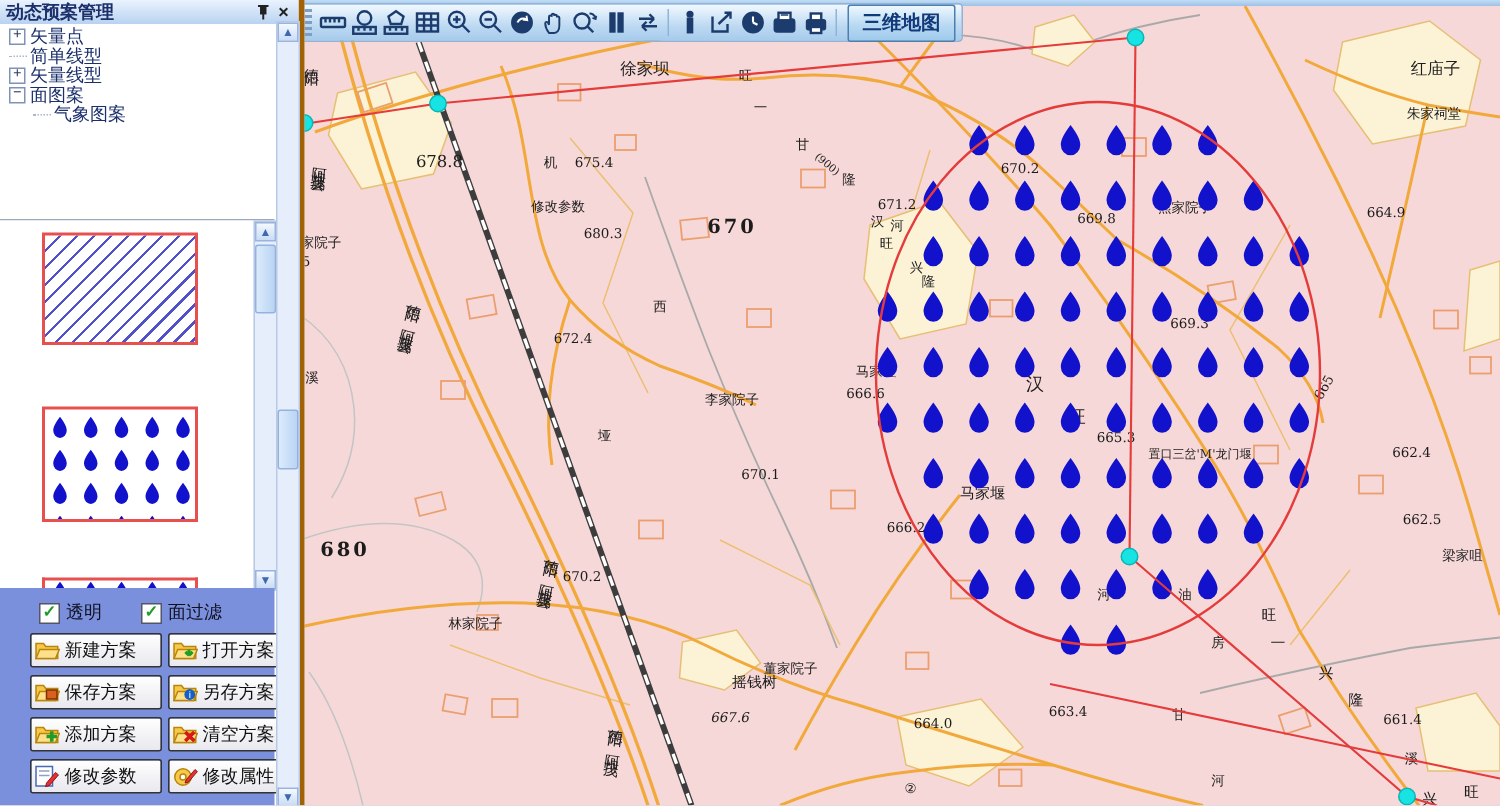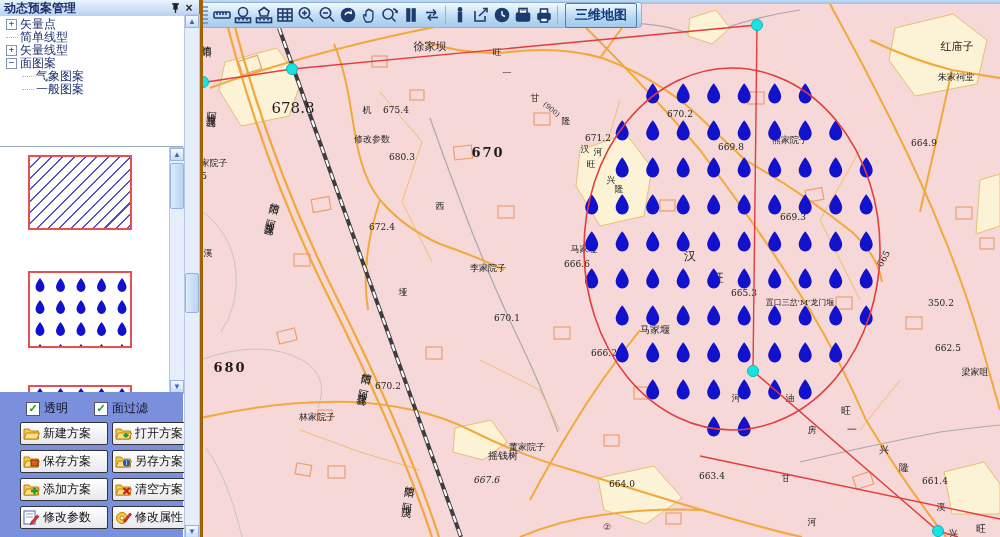--- a/index.html
+++ b/index.html
@@ -142,21 +142,21 @@
       <rect x="980" y="238" width="14" height="11"></rect>
       <rect x="318" y="410" width="14" height="10"></rect>
       <rect x="660" y="200" width="15" height="11"></rect>
     </g>
   </svg>
 
   <div id="map-labels">
       <span class="lbl" style="left: 430px; top: 46px; font-size: 11px; transform: translate(-50%, -50%);">徐家坝</span>
       <span class="lbl" style="left: 957px; top: 46px; font-size: 11px; transform: translate(-50%, -50%);">红庙子</span>
       <span class="lbl" style="left: 956px; top: 77px; font-size: 9px; transform: translate(-50%, -50%);">朱家祠堂</span>
-      <span class="lbl" style="left: 293px; top: 108px; font-size: 15px; transform: translate(-50%, -50%);">678.8</span>
+      <span class="lbl" style="left: 293px; top: 108px; font-size: 11px; transform: translate(-50%, -50%);">678.8</span>
       <span class="lbl" style="left: 367px; top: 110px; font-size: 9px; transform: translate(-50%, -50%);">机</span>
       <span class="lbl" style="left: 396px; top: 110px; font-size: 9px; transform: translate(-50%, -50%);">675.4</span>
       <span class="lbl" style="left: 372px; top: 139px; font-size: 9px; transform: translate(-50%, -50%);">修改参数</span>
       <span class="lbl" style="left: 402px; top: 157px; font-size: 9px; transform: translate(-50%, -50%);">680.3</span>
       <span class="lbl" style="left: 488px; top: 152px; font-size: 13px; font-weight: bold; letter-spacing: 2px; transform: translate(-50%, -50%);">670</span>
       <span class="lbl" style="left: 598px; top: 138px; font-size: 9px; transform: translate(-50%, -50%);">671.2</span>
       <span class="lbl" style="left: 680px; top: 114px; font-size: 9px; transform: translate(-50%, -50%);">670.2</span>
       <span class="lbl" style="left: 731px; top: 147px; font-size: 9px; transform: translate(-50%, -50%);">669.8</span>
       <span class="lbl" style="left: 790px; top: 140px; font-size: 9px; transform: translate(-50%, -50%);">熊家院子</span>
       <span class="lbl" style="left: 924px; top: 143px; font-size: 9px; transform: translate(-50%, -50%);">664.9</span>
@@ -177,21 +177,21 @@
       <span class="lbl" style="left: 230px; top: 367px; font-size: 13px; font-weight: bold; letter-spacing: 2px; transform: translate(-50%, -50%);">680</span>
       <span class="lbl" style="left: 388px; top: 386px; font-size: 9px; transform: translate(-50%, -50%);">670.2</span>
       <span class="lbl" style="left: 317px; top: 417px; font-size: 9px; transform: translate(-50%, -50%);">林家院子</span>
       <span class="lbl" style="left: 527px; top: 447px; font-size: 9px; transform: translate(-50%, -50%);">董家院子</span>
       <span class="lbl" style="left: 503px; top: 456px; font-size: 10px; transform: translate(-50%, -50%);">摇钱树</span>
       <span class="lbl" style="left: 487px; top: 480px; font-size: 9px; transform: translate(-50%, -50%); font-style: italic;">667.6</span>
       <span class="lbl" style="left: 622px; top: 484px; font-size: 9px; transform: translate(-50%, -50%);">664.0</span>
       <span class="lbl" style="left: 712px; top: 476px; font-size: 9px; transform: translate(-50%, -50%);">663.4</span>
       <span class="lbl" style="left: 719px; top: 508px; font-size: 14px; transform: translate(-50%, -50%); margin-top: 45px;">周家湾</span>
       <span class="lbl" style="left: 935px; top: 481px; font-size: 9px; transform: translate(-50%, -50%);">661.4</span>
-      <span class="lbl" style="left: 941px; top: 303px; font-size: 9px; transform: translate(-50%, -50%);">350.2</span>
+      <span class="lbl" style="left: 941px; top: 303px; font-size: 9px; transform: translate(-50%, -50%);">662.4</span>
       <span class="lbl" style="left: 948px; top: 348px; font-size: 9px; transform: translate(-50%, -50%);">662.5</span>
       <span class="lbl" style="left: 975px; top: 372px; font-size: 9px; transform: translate(-50%, -50%);">梁家咀</span>
       <span class="lbl" style="left: 884px; top: 259px; font-size: 9px; transform: translate(-50%, -50%) rotate(-60deg);">665</span>
       <span class="lbl" style="left: 607px; top: 527px; font-size: 9px; transform: translate(-50%, -50%);">②</span>
       <span class="lbl" style="left: 812px; top: 430px; font-size: 9px; transform: translate(-50%, -50%);">房</span>
       <span class="lbl" style="left: 812px; top: 522px; font-size: 9px; transform: translate(-50%, -50%);">河</span>
       <span class="lbl" style="left: 736px; top: 398px; font-size: 9px; transform: translate(-50%, -50%);">河</span>
       <span class="lbl" style="left: 790px; top: 398px; font-size: 9px; transform: translate(-50%, -50%);">油</span>
       <span class="lbl" style="left: 846px; top: 411px; font-size: 10px; transform: translate(-50%, -50%);">旺</span>
       <span class="lbl" style="left: 852px; top: 430px; font-size: 10px; transform: translate(-50%, -50%);">一</span>
@@ -393,24 +393,20 @@
           <span>矢量线型</span>
         </div>
         <div class="trow" style="padding-left: 6px;">
           <span class="exp">−</span>
           <span>面图案</span>
         </div>
         <div class="trow" style="padding-left: 22px;">
           <span class="noexp"></span>
           <span>气象图案</span>
         </div>
-        <div class="trow" style="padding-left: 22px;">
-          <span class="noexp"></span>
-          <span>一般图案</span>
-        </div>
       </div>
     <div style="position:absolute;left:0;top:146px;width:183px;border-top:1px solid #9aa8c0;"></div>
     <div id="plist">
         <div class="tile hatch" style="top: 8px;"></div>
         <div class="tile" style="top: 124px; height: 73px;">
           <svg viewBox="0 0 100 73">
             <path d="M10,4.9 C13.15,8.95 14.5,11.92 14.5,14.08 A4.5,4.86 0 1 1 5.5,14.08 C5.5,11.92 6.85,8.95 10,4.9 ZM30.5,4.9 C33.65,8.95 35,11.92 35,14.08 A4.5,4.86 0 1 1 26,14.08 C26,11.92 27.35,8.95 30.5,4.9 ZM51,4.9 C54.15,8.95 55.5,11.92 55.5,14.08 A4.5,4.86 0 1 1 46.5,14.08 C46.5,11.92 47.85,8.95 51,4.9 ZM71.5,4.9 C74.65,8.95 76,11.92 76,14.08 A4.5,4.86 0 1 1 67,14.08 C67,11.92 68.35,8.95 71.5,4.9 ZM92,4.9 C95.15,8.95 96.5,11.92 96.5,14.08 A4.5,4.86 0 1 1 87.5,14.08 C87.5,11.92 88.85,8.95 92,4.9 ZM10,26.9 C13.15,30.95 14.5,33.92 14.5,36.08 A4.5,4.86 0 1 1 5.5,36.08 C5.5,33.92 6.85,30.95 10,26.9 ZM30.5,26.9 C33.65,30.95 35,33.92 35,36.08 A4.5,4.86 0 1 1 26,36.08 C26,33.92 27.35,30.95 30.5,26.9 ZM51,26.9 C54.15,30.95 55.5,33.92 55.5,36.08 A4.5,4.86 0 1 1 46.5,36.08 C46.5,33.92 47.85,30.95 51,26.9 ZM71.5,26.9 C74.65,30.95 76,33.92 76,36.08 A4.5,4.86 0 1 1 67,36.08 C67,33.92 68.35,30.95 71.5,26.9 ZM92,26.9 C95.15,30.95 96.5,33.92 96.5,36.08 A4.5,4.86 0 1 1 87.5,36.08 C87.5,33.92 88.85,30.95 92,26.9 ZM10,48.9 C13.15,52.95 14.5,55.92 14.5,58.08 A4.5,4.86 0 1 1 5.5,58.08 C5.5,55.92 6.85,52.95 10,48.9 ZM30.5,48.9 C33.65,52.95 35,55.92 35,58.08 A4.5,4.86 0 1 1 26,58.08 C26,55.92 27.35,52.95 30.5,48.9 ZM51,48.9 C54.15,52.95 55.5,55.92 55.5,58.08 A4.5,4.86 0 1 1 46.5,58.08 C46.5,55.92 47.85,52.95 51,48.9 ZM71.5,48.9 C74.65,52.95 76,55.92 76,58.08 A4.5,4.86 0 1 1 67,58.08 C67,55.92 68.35,52.95 71.5,48.9 ZM92,48.9 C95.15,52.95 96.5,55.92 96.5,58.08 A4.5,4.86 0 1 1 87.5,58.08 C87.5,55.92 88.85,52.95 92,48.9 ZM10,70.9 C13.15,74.95 14.5,77.92 14.5,80.08 A4.5,4.86 0 1 1 5.5,80.08 C5.5,77.92 6.85,74.95 10,70.9 ZM30.5,70.9 C33.65,74.95 35,77.92 35,80.08 A4.5,4.86 0 1 1 26,80.08 C26,77.92 27.35,74.95 30.5,70.9 ZM51,70.9 C54.15,74.95 55.5,77.92 55.5,80.08 A4.5,4.86 0 1 1 46.5,80.08 C46.5,77.92 47.85,74.95 51,70.9 ZM71.5,70.9 C74.65,74.95 76,77.92 76,80.08 A4.5,4.86 0 1 1 67,80.08 C67,77.92 68.35,74.95 71.5,70.9 ZM92,70.9 C95.15,74.95 96.5,77.92 96.5,80.08 A4.5,4.86 0 1 1 87.5,80.08 C87.5,77.92 88.85,74.95 92,70.9 Z" fill="#1212cc"></path>
           </svg>
         </div>
         <div class="tile" style="top: 238px; height: 7px; border-bottom: none; overflow: hidden;">

